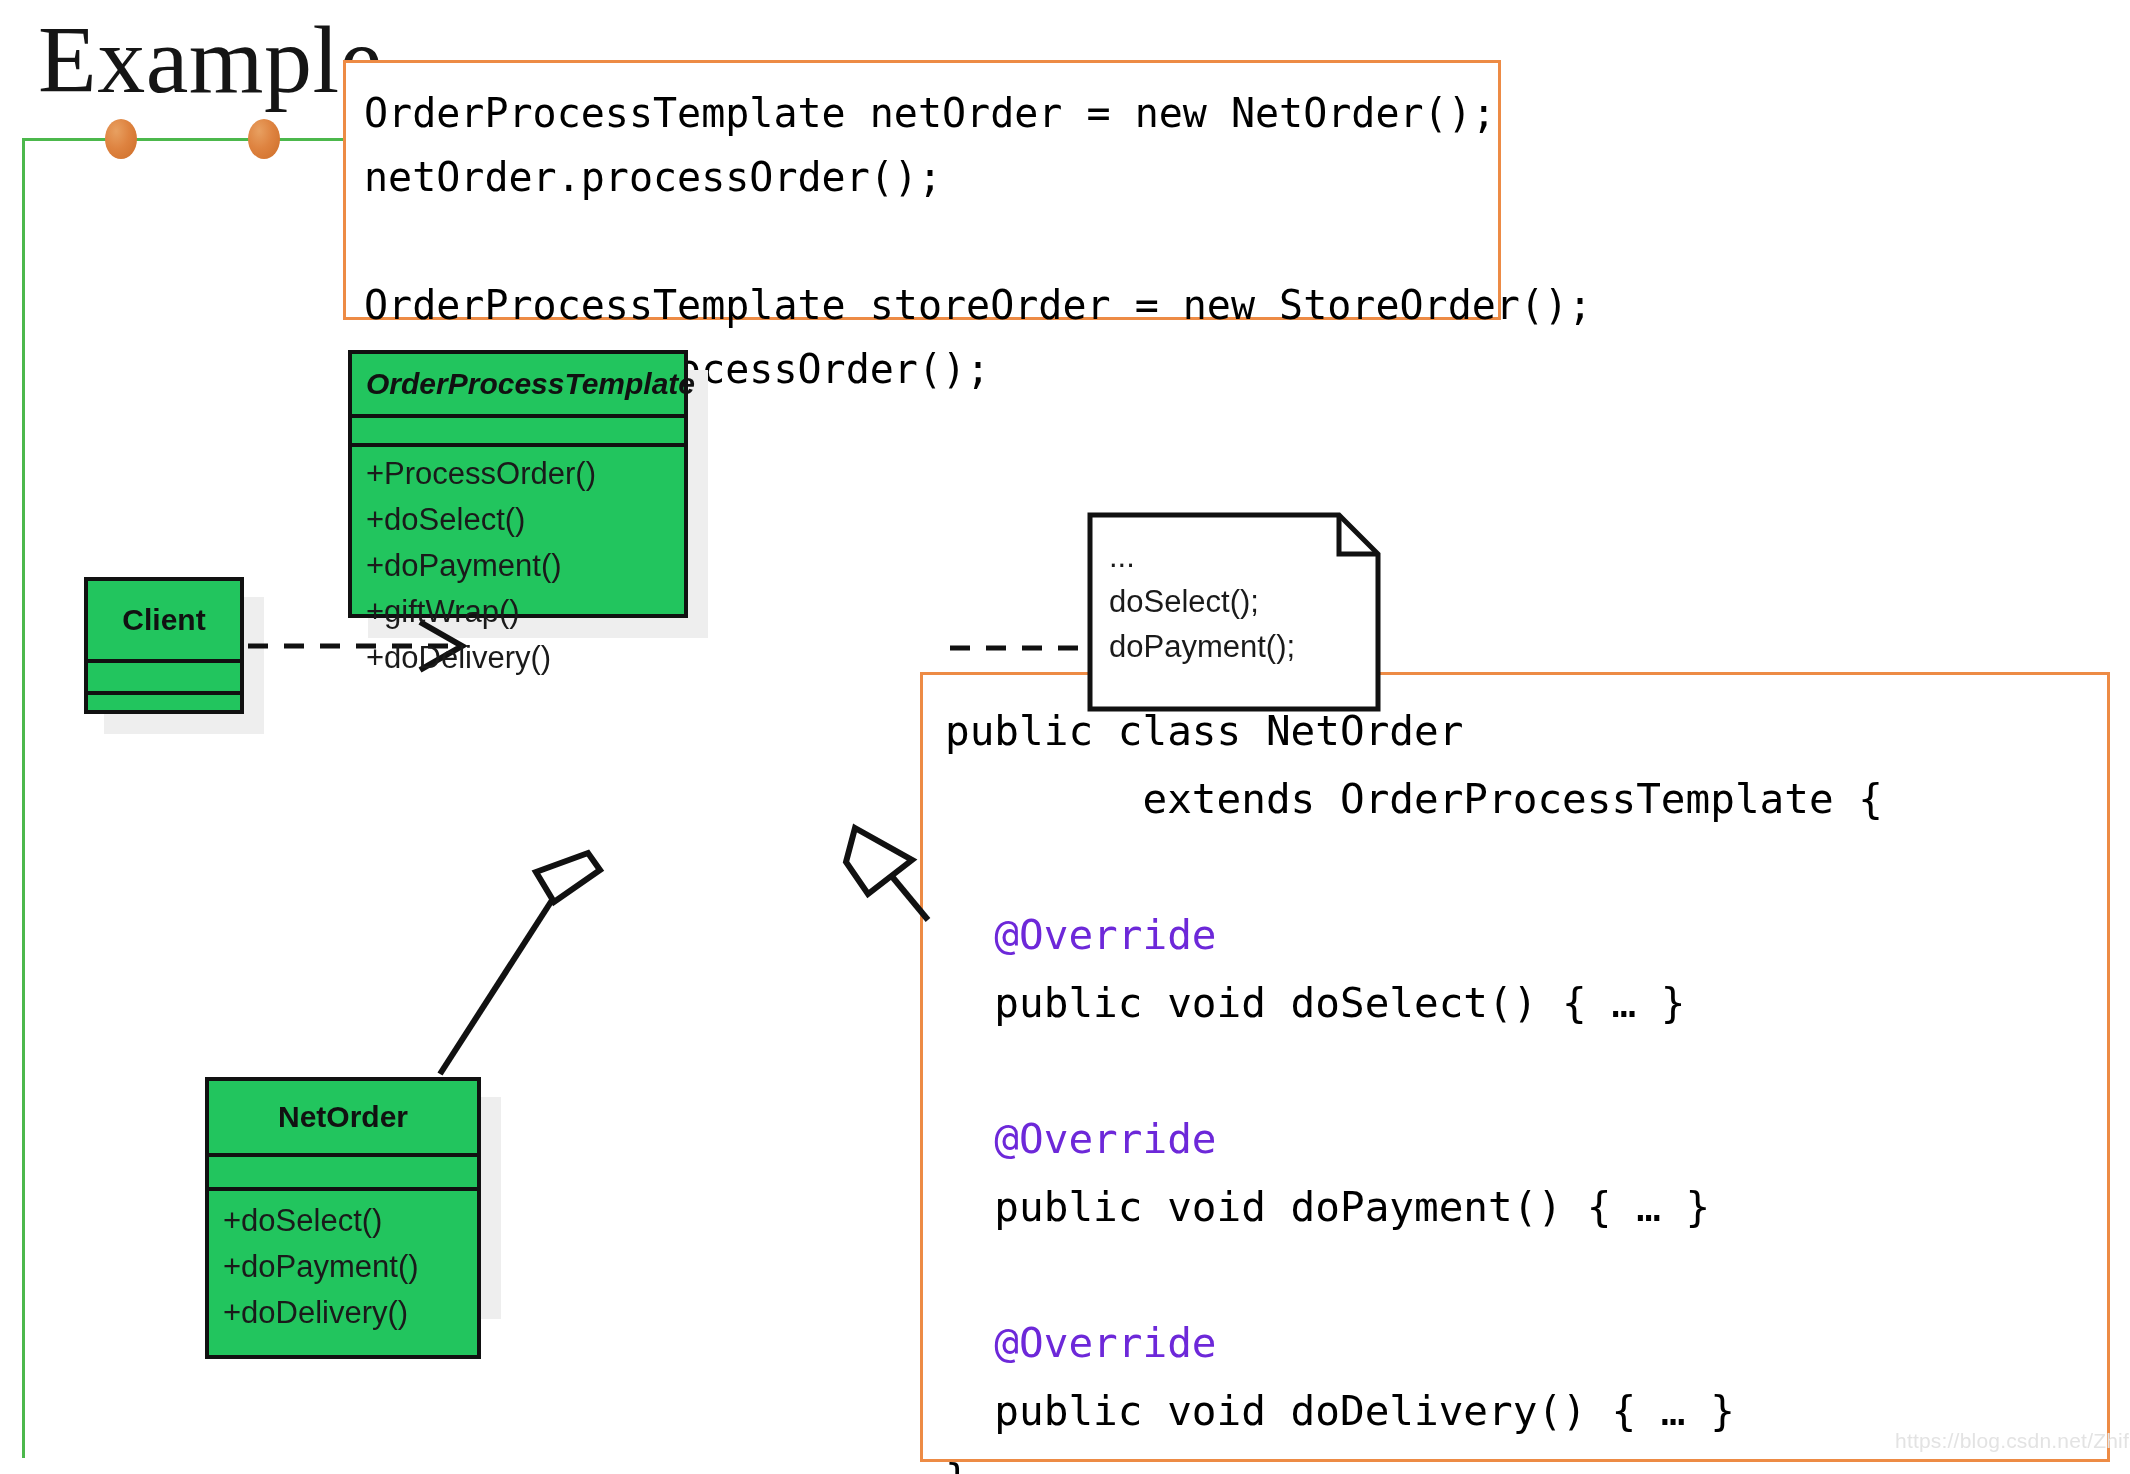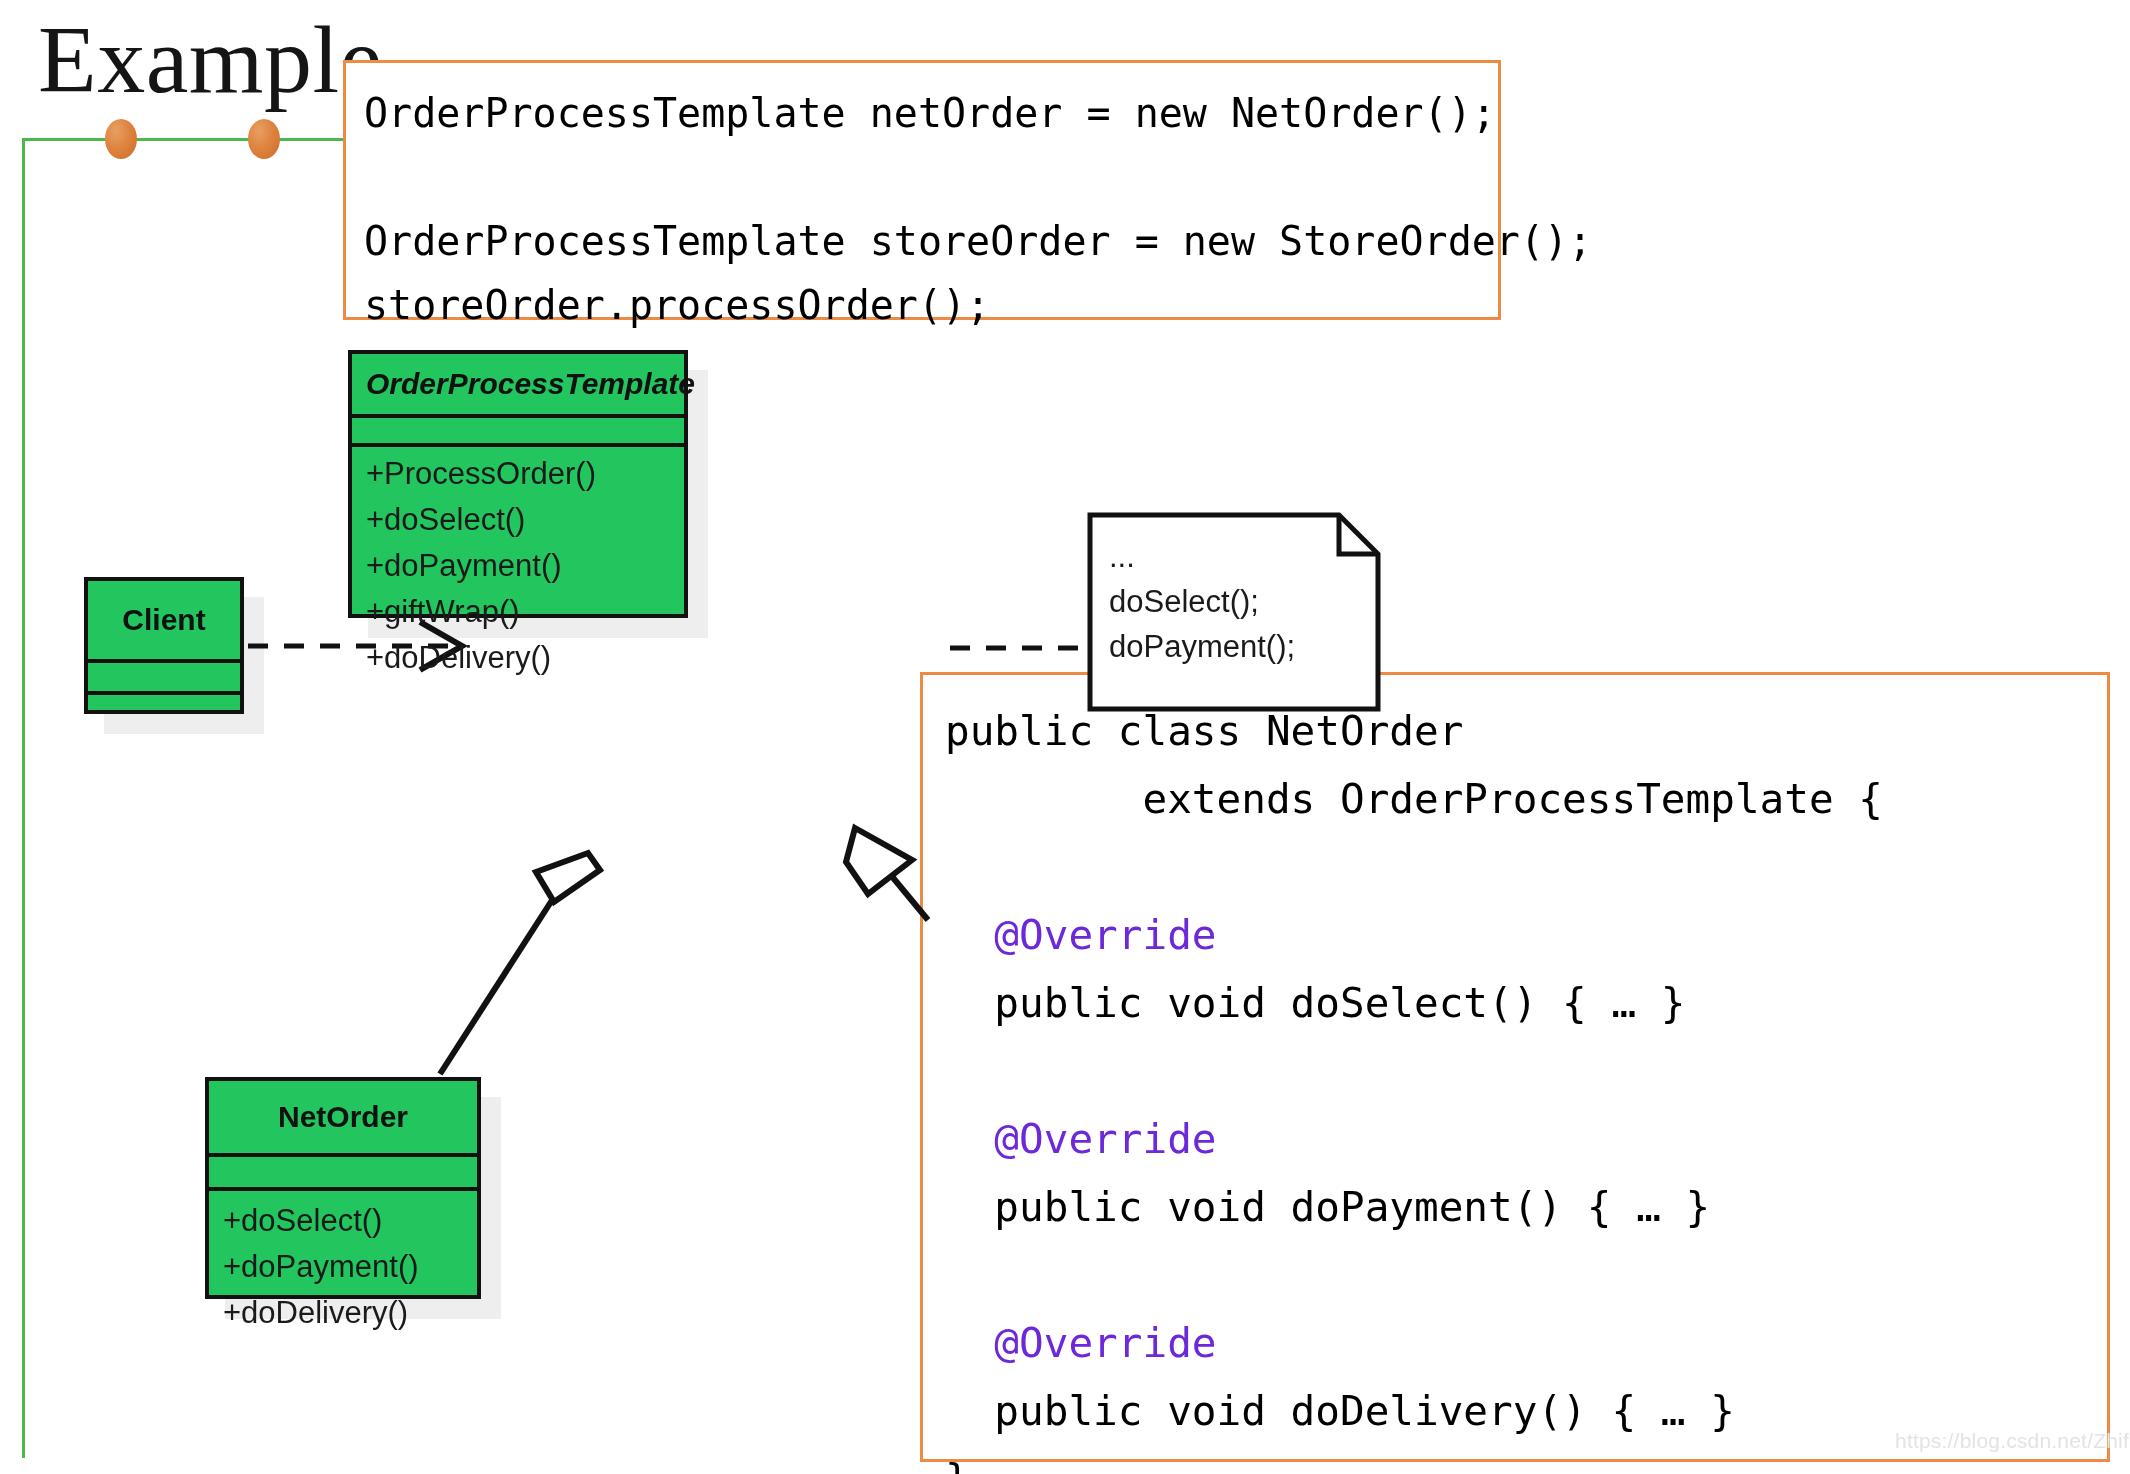--- a/index.html
+++ b/index.html
@@ -133,21 +133,21 @@
     font-size: 30px;
     line-height: 60px;
     font-style: italic;
     text-align: left;
     padding-left: 14px;
   }
   #uml-opt .row-empty { height: 25px; }
   #uml-opt .uml-members { font-size: 31px; line-height: 46px; padding: 4px 0 0 14px; }
 
   
-  #uml-netorder { left: 205px; top: 1077px; width: 276px; height: 222px; }
+  #uml-netorder { left: 205px; top: 1077px; width: 276px; height: 282px; }
   #uml-netorder-shadow { left: 225px; top: 1097px; width: 276px; height: 222px; }
   #uml-netorder .uml-name { font-size: 30px; line-height: 72px; }
   #uml-netorder .row-empty { height: 30px; }
   #uml-netorder .uml-members { font-size: 31px; line-height: 46px; padding: 7px 0 0 14px; }
 
   
   #uml-note {
     position: absolute;
     left: 1087px;
     top: 512px;
@@ -250,19 +250,19 @@
   <div id="uml-note">
     <svg width="294" height="200" viewBox="0 0 294 200" xmlns="http://www.w3.org/2000/svg">
       <path d="M3,3 H252 L291,42 V197 H3 Z" fill="#ffffff" stroke="#111111" stroke-width="5"></path>
       <path d="M252,3 V42 H291" fill="none" stroke="#111111" stroke-width="5"></path>
     </svg>
     <div class="note-text">...
 doSelect();
 doPayment();</div>
   </div>
 
-  <div class="code-box" id="code-box-top"><span class="code-line">OrderProcessTemplate netOrder = new NetOrder();</span><span class="code-line blank"></span><span class="code-line">OrderProcessTemplate storeOrder = new StoreOrder();</span><span class="code-line">storeOrder.processOrder();</span></div>
+  <div class="code-box" id="code-box-top"><span class="code-line">OrderProcessTemplate netOrder = new NetOrder();</span><span class="code-line">netOrder.processOrder();</span><span class="code-line blank"></span><span class="code-line">OrderProcessTemplate storeOrder = new StoreOrder();</span><span class="code-line">storeOrder.processOrder();</span></div>
 
   <div class="code-box" id="code-box-bottom"><span class="code-line">public class NetOrder</span><span class="code-line">        extends OrderProcessTemplate {</span><span class="code-line blank"></span><span class="code-line anno">  @Override</span><span class="code-line">  public void doSelect() { … }</span><span class="code-line blank"></span><span class="code-line anno">  @Override</span><span class="code-line">  public void doPayment() { … }</span><span class="code-line blank"></span><span class="code-line anno">  @Override</span><span class="code-line">  public void doDelivery() { … }</span><span class="code-line">}</span></div>
 
   <div id="watermark">https://blog.csdn.net/ZhifanSk</div>
 
 </div>
 
 </body></html>

